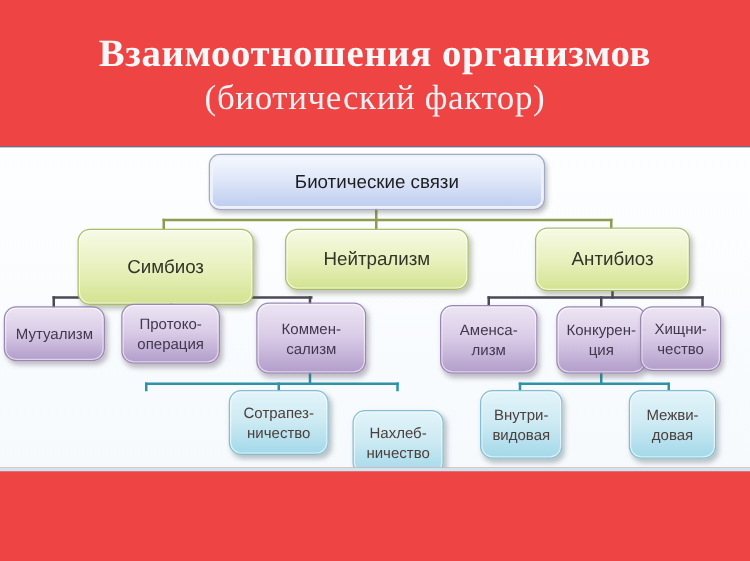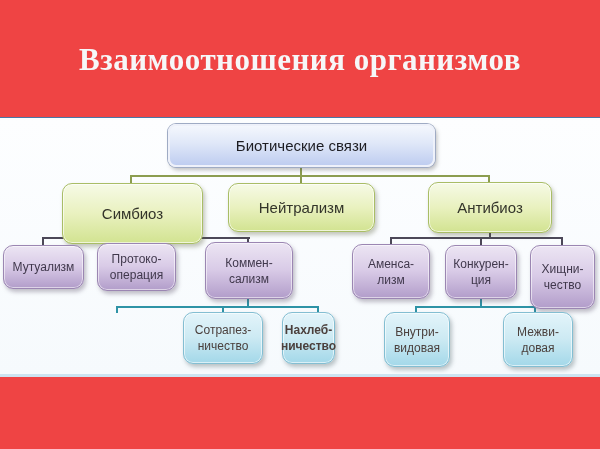--- a/index.html
+++ b/index.html
@@ -65,20 +65,21 @@
     background:linear-gradient(#e3f4fa 0%,#cdeaf3 48%,#a3d8e9 100%);
     border:1px solid #83bed2;color:#4b403d;font-size:12px;line-height:16px;
     box-shadow:inset 0 0 0 1px rgba(255,255,255,0.6),2px 3px 4px rgba(70,90,95,0.35);
   }
 </style>
 </head>
 <body>
 
 <div class="band header">
   <div class="title-line1">Взаимоотношения организмов</div>
+  <div class="title-line2">(биотический фактор)</div>
 </div>
 
 <div class="content">
 
   <div class="ln olive" style="left:300px;top:48px;width:2px;height:18px;"></div>
   <div class="ln olive" style="left:130px;top:57px;width:360px;height:2px;"></div>
   <div class="ln olive" style="left:130px;top:57px;width:2px;height:9px;"></div>
   <div class="ln olive" style="left:488px;top:57px;width:2px;height:8px;"></div>
 
   <div class="ln dark" style="left:130px;top:113px;width:2px;height:8px;"></div>
@@ -113,26 +114,26 @@
   <div class="box purple" style="left:3px;top:127px;width:81px;height:44px;">Мутуализм</div>
   <div class="box purple" style="left:97px;top:125px;width:79px;height:48px;">Протоко-
 операция</div>
   <div class="box purple" style="left:205px;top:124px;width:88px;height:57px;">Коммен-
 сализм</div>
 
   <div class="box purple" style="left:352px;top:126px;width:78px;height:55px;">Аменса-
 лизм</div>
   <div class="box purple" style="left:445px;top:127px;width:72px;height:54px;">Конкурен-
 ция</div>
-  <div class="box purple" style="left:530px;top:127px;width:65px;height:64px;">Хищни-
+  <div class="box purple" style="left:512px;top:127px;width:65px;height:52px;">Хищни-
 чество</div>
 
   <div class="box cyan" style="left:183px;top:194px;width:80px;height:52px;">Сотрапез-
 ничество</div>
-  <div class="box cyan" style="left:282px;top:194px;width:53px;height:52px;font-weight:bold;">Нахлеб-
+  <div class="box cyan" style="left:282px;top:210px;width:73px;height:52px;">Нахлеб-
 ничество</div>
 
   <div class="box cyan" style="left:384px;top:194px;width:66px;height:55px;">Внутри-
 видовая</div>
   <div class="box cyan" style="left:503px;top:194px;width:70px;height:55px;">Межви-
 довая</div>
 
 </div>
 
 <div class="band footer"></div>

